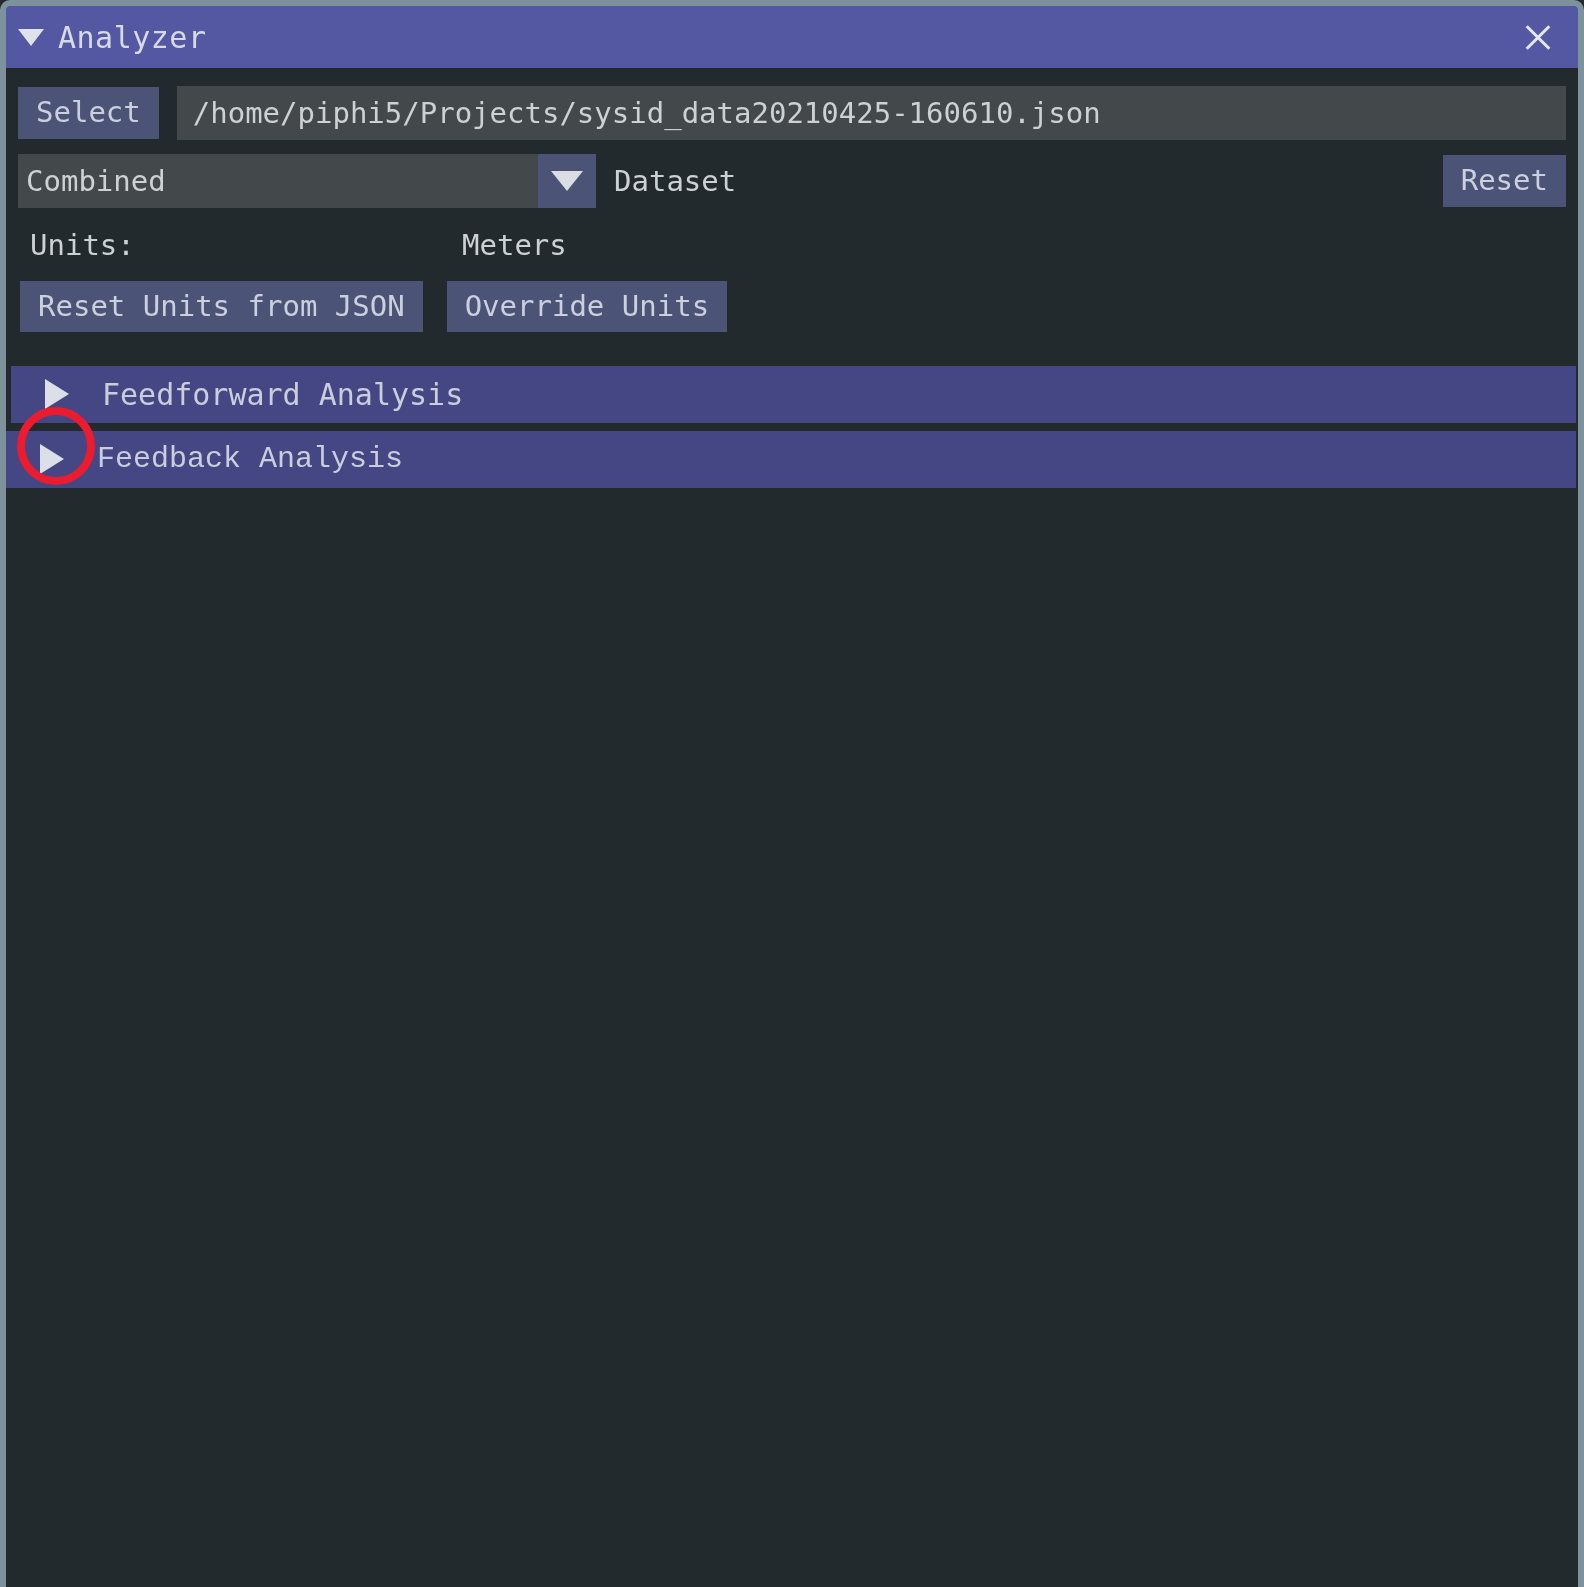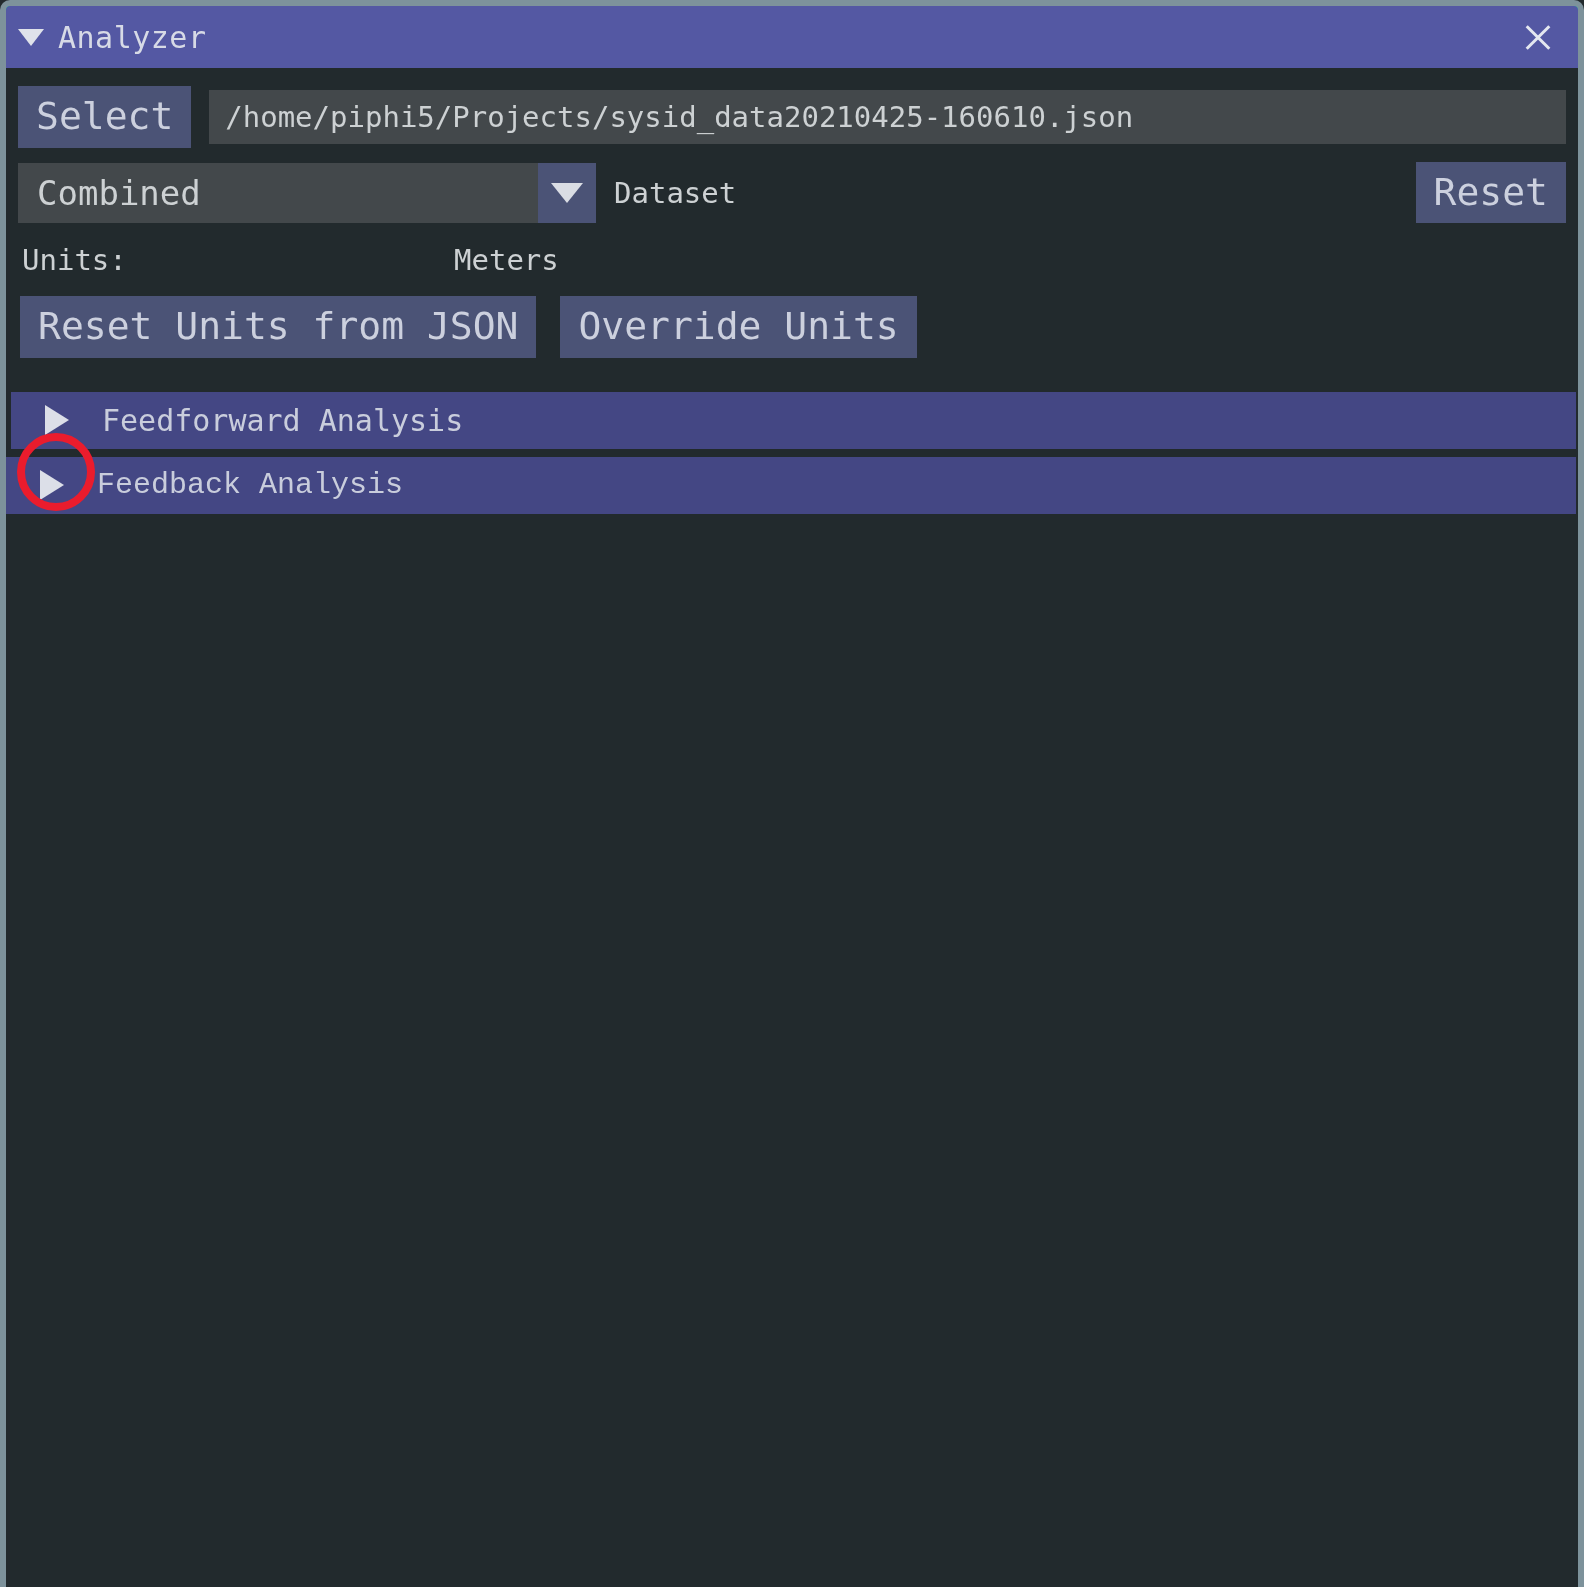--- a/index.html
+++ b/index.html
@@ -84,21 +84,21 @@
   
   #file-row {
     padding: 18px 12px 0 12px;
     gap: 18px;
   }
   .btn {
     background: #4b5376;
     color: #ccd0de;
     border: none;
     font-family: inherit;
-    font-size: 38px;
+    font-size: 29px;
     padding: 9px 18px;
     line-height: 1.15;
     cursor: pointer;
     white-space: nowrap;
   }
   #path-field {
     flex: 1 1 auto;
     background: #43484b;
     color: #cdd1d3;
     font-size: 29px;
@@ -118,22 +118,22 @@
     display: flex;
     align-items: stretch;
     width: 578px;
     flex: 0 0 auto;
     cursor: pointer;
   }
   #combo-value {
     flex: 1 1 auto;
     background: #43484b;
     color: #cdd1d3;
-    font-size: 34px;
-    padding: 10px 19px;
+    font-size: 29px;
+    padding: 10px 8px;
     white-space: nowrap;
     overflow: hidden;
   }
   #combo-arrow {
     flex: 0 0 auto;
     width: 58px;
     background: #4b5376;
     display: flex;
     align-items: center;
     justify-content: center;
@@ -149,21 +149,21 @@
     font-size: 29px;
     margin-left: 18px;
     white-space: nowrap;
   }
   #reset-btn {
     margin-left: auto;
   }
 
   
   #units-block {
-    padding: 18px 0 0 16px;
+    padding: 18px 0 0 24px;
     color: #cdd1d3;
     font-size: 29px;
     line-height: 1.33;
   }
   .units-line {
     display: flex;
     white-space: pre;
   }
   .units-key { width: 432px; flex: 0 0 auto; }
   .units-val { flex: 1 1 auto; }

